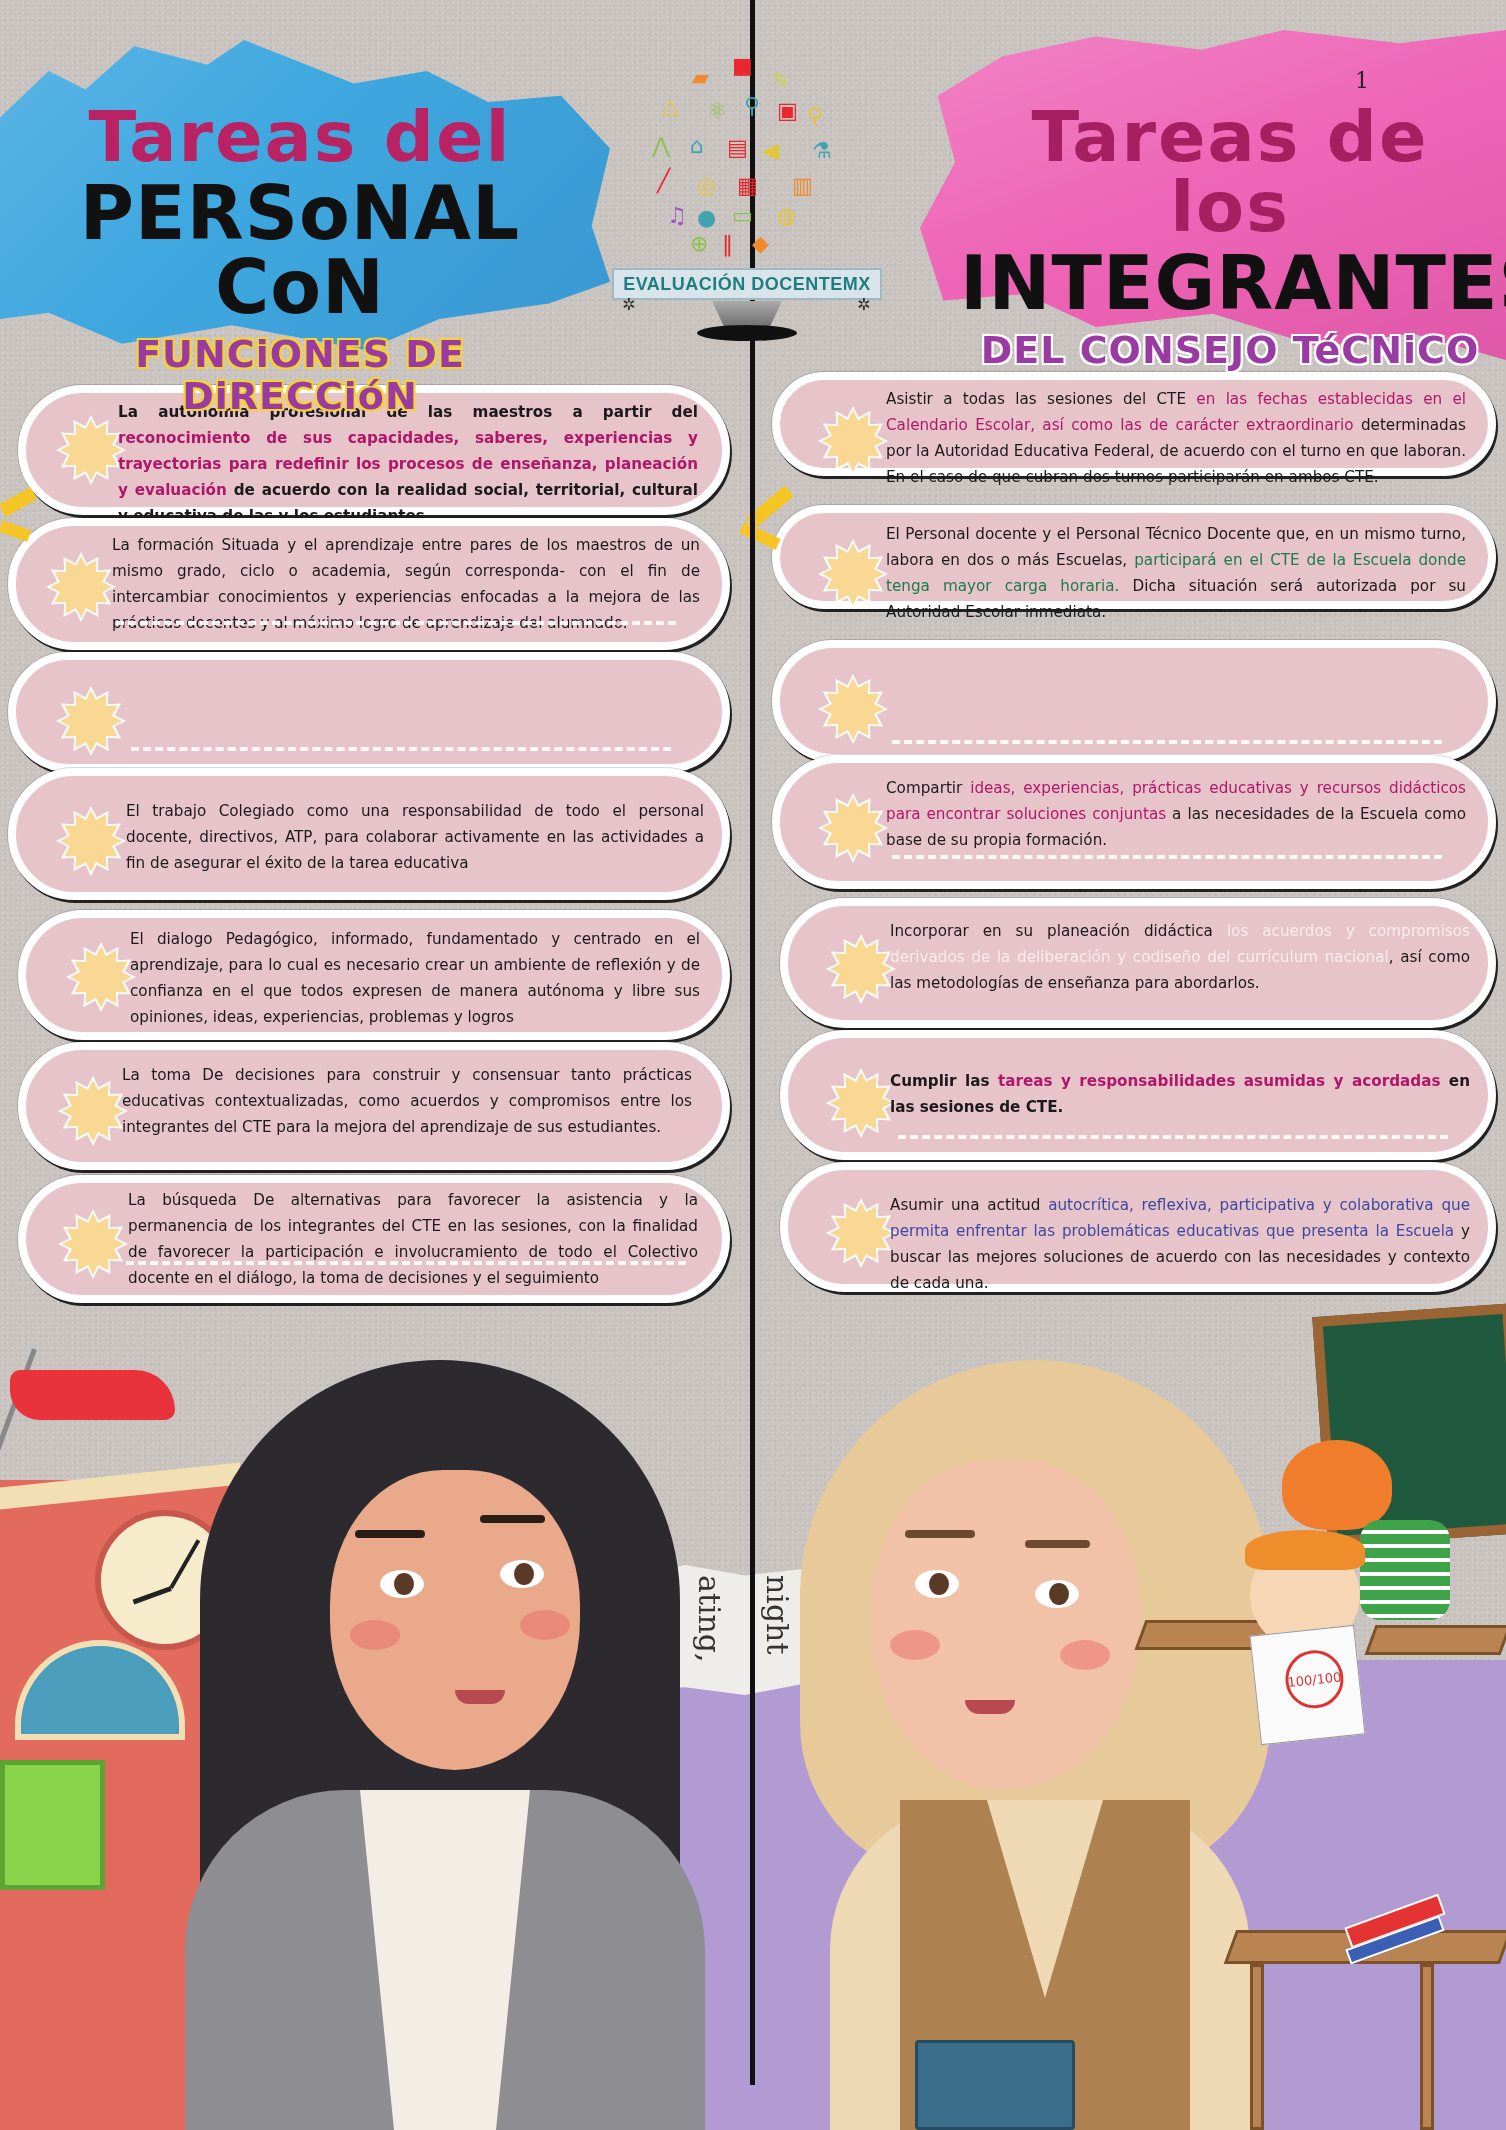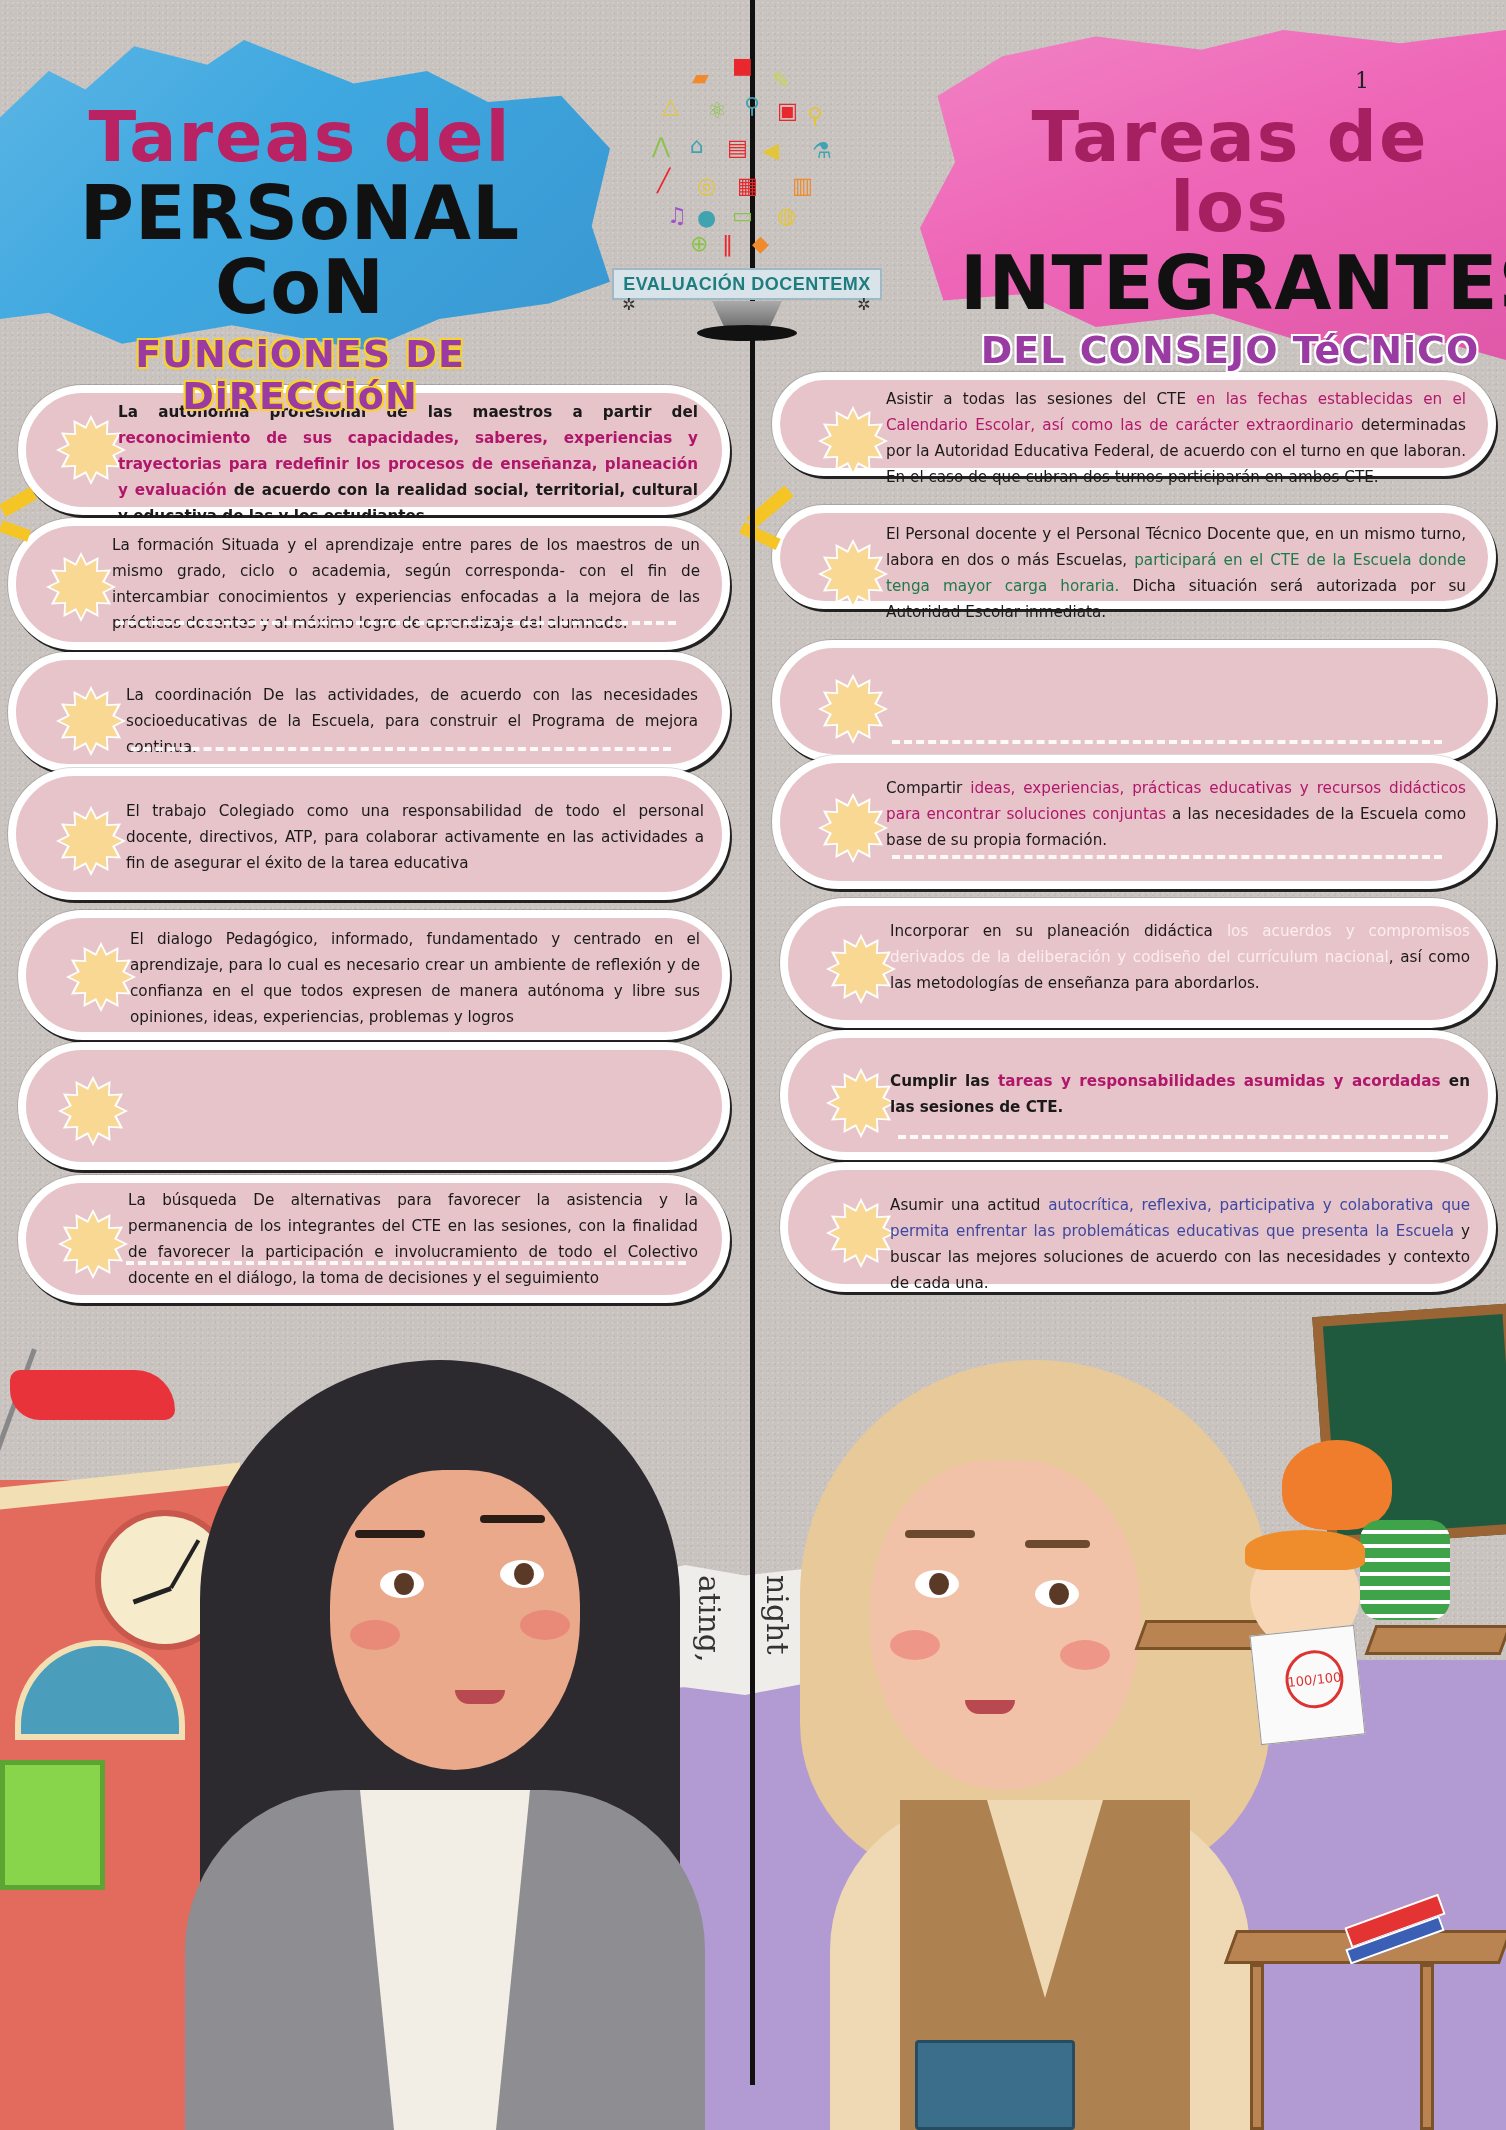--- a/index.html
+++ b/index.html
@@ -203,21 +203,20 @@
         <div class="star"></div>
       </div>
     <p style="left:96px;top:6px;width:588px;">La formación Situada y el aprendizaje entre pares de los maestros de un mismo grado, ciclo o academia, según corresponda- con el fin de intercambiar conocimientos y experiencias enfocadas a la mejora de las prácticas docentes y al máximo logro de aprendizaje del alumnado.</p>
     <div class="dots" style="left:100px;top:95px;width:560px;"></div>
   </div>
 
   <div class="card" style="left:8px;top:652px;width:722px;height:120px;">
     <div class="star-wrap" style="left:40px;top:26px;">
         <div class="star"></div>
       </div>
-    <p style="left:110px;top:22px;width:572px;">La coordinación De las actividades, de acuerdo con las necesidades socioeducativas de la Escuela, para construir el Programa de mejora continua.</p>
     <div class="dots" style="left:115px;top:87px;width:540px;"></div>
   </div>
 
   <div class="card" style="left:8px;top:768px;width:722px;height:132px;">
     <div class="star-wrap" style="left:40px;top:30px;">
         <div class="star"></div>
       </div>
     <p style="left:110px;top:22px;width:578px;">El trabajo Colegiado como una responsabilidad de todo el personal docente, directivos, ATP, para colaborar activamente en las actividades a fin de asegurar el éxito de la tarea educativa</p>
   </div>
 
@@ -225,20 +224,21 @@
     <div class="star-wrap" style="left:40px;top:24px;">
         <div class="star"></div>
       </div>
     <p style="left:104px;top:8px;width:570px;">El dialogo Pedagógico, informado, fundamentado y centrado en el aprendizaje, para lo cual es necesario crear un ambiente de reflexión y de confianza en el que todos expresen de manera autónoma y libre sus opiniones, ideas, experiencias, problemas y logros</p>
   </div>
 
   <div class="card" style="left:18px;top:1042px;width:712px;height:128px;">
     <div class="star-wrap" style="left:32px;top:26px;">
         <div class="star"></div>
       </div>
+    <p style="left:96px;top:12px;width:570px;">La toma De decisiones para construir y consensuar tanto prácticas educativas contextualizadas, como acuerdos y compromisos entre los integrantes del CTE para la mejora del aprendizaje de sus estudiantes.</p>
   </div>
 
   <div class="card" style="left:18px;top:1175px;width:712px;height:128px;">
     <div class="star-wrap" style="left:32px;top:26px;">
         <div class="star"></div>
       </div>
     <p style="left:102px;top:4px;width:570px;">La búsqueda De alternativas para favorecer la asistencia y la permanencia de los integrantes del CTE en las sesiones, con la finalidad de favorecer la participación e involucramiento de todo el Colectivo docente en el diálogo, la toma de decisiones y el seguimiento</p>
     <div class="dots" style="left:100px;top:78px;width:560px;"></div>
   </div>
 </div>

